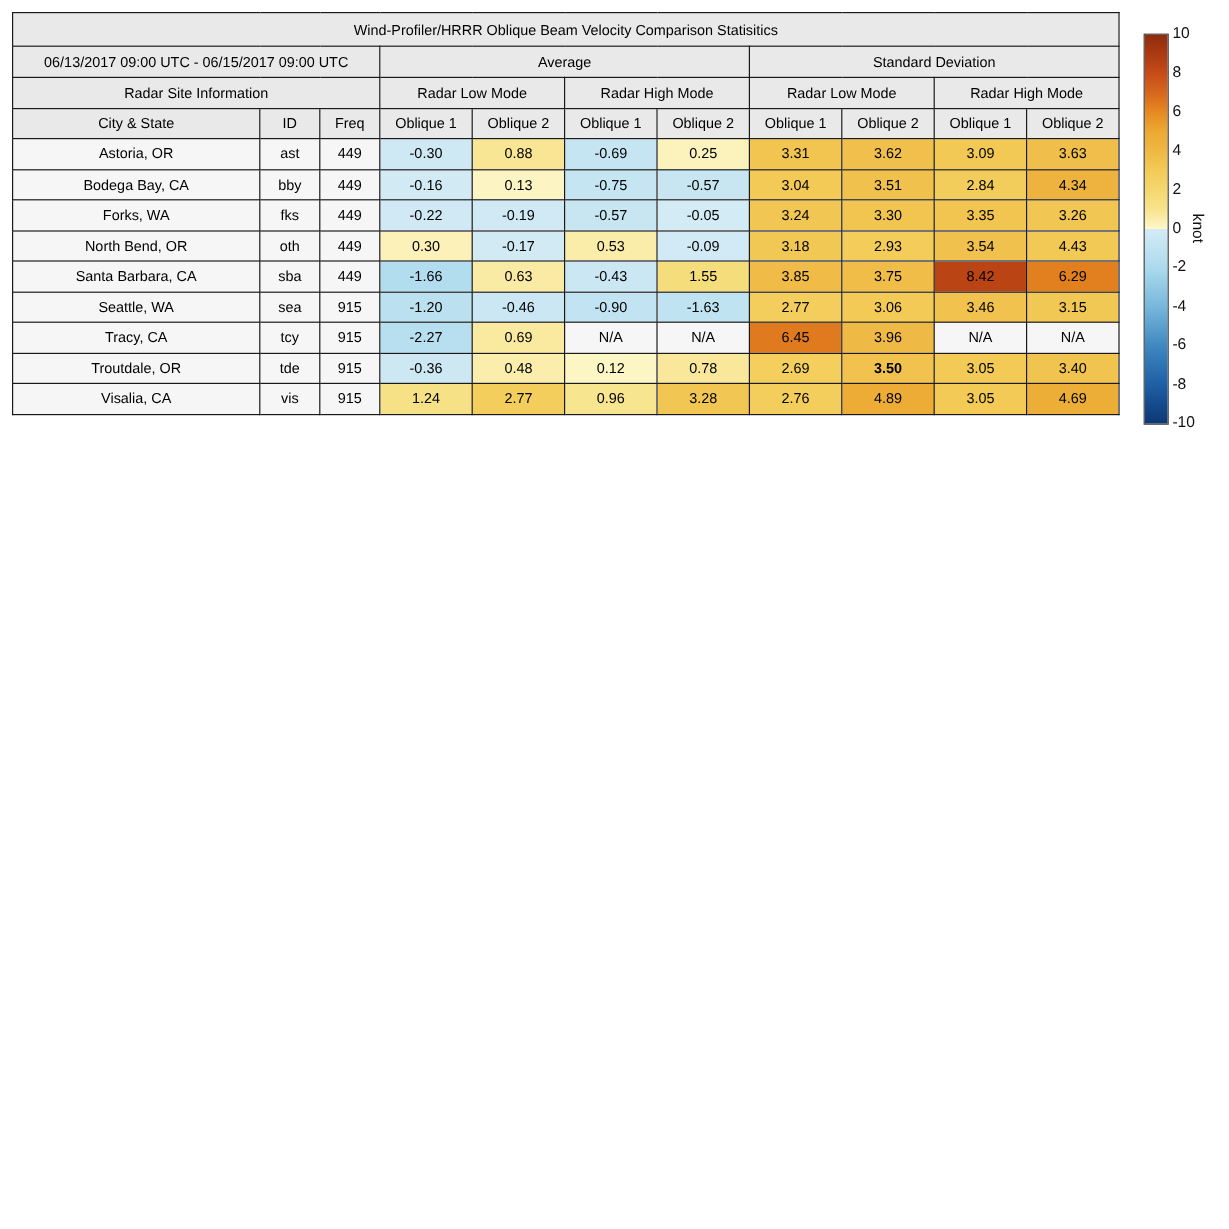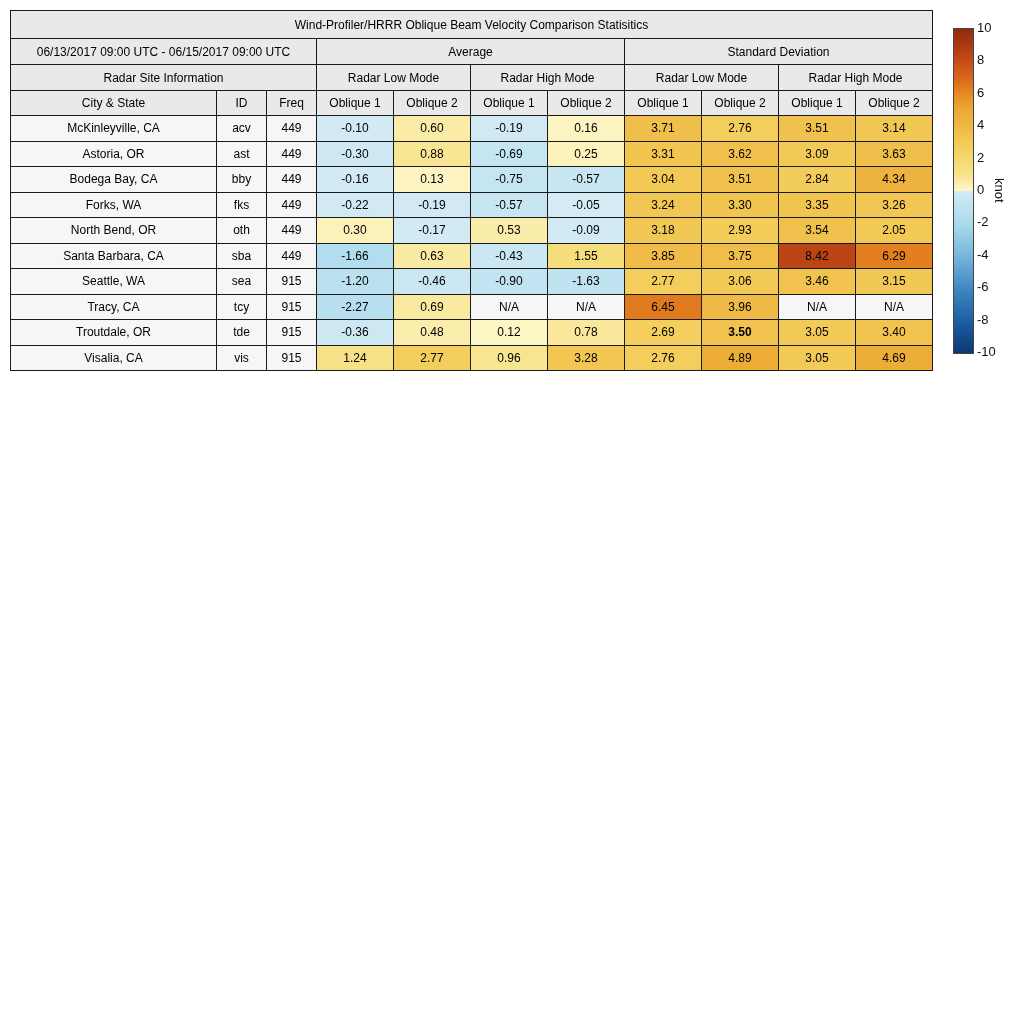--- a/index.html
+++ b/index.html
@@ -67,33 +67,20 @@
       <td class="hdr">Oblique 1</td>
       <td class="hdr">Oblique 2</td>
       <td class="hdr">Oblique 1</td>
       <td class="hdr">Oblique 2</td>
       <td class="hdr">Oblique 1</td>
       <td class="hdr">Oblique 2</td>
       <td class="hdr">Oblique 1</td>
       <td class="hdr">Oblique 2</td>
     </tr>
     <tr class="data">
-      <td class="site">McKinleyville, CA</td>
-      <td class="site">acv</td>
-      <td class="site">449</td>
-      <td style="background: rgb(210, 234, 245);">-0.10</td>
-      <td style="background: rgb(250, 236, 166);">0.60</td>
-      <td style="background: rgb(208, 233, 244);">-0.19</td>
-      <td style="background: rgb(252, 244, 193);">0.16</td>
-      <td style="background: rgb(240, 190, 74);">3.71</td>
-      <td style="background: rgb(243, 206, 93);">2.76</td>
-      <td style="background: rgb(241, 193, 77);">3.51</td>
-      <td style="background: rgb(242, 200, 84);">3.14</td>
-    </tr>
-    <tr class="data">
       <td class="site">Astoria, OR</td>
       <td class="site">ast</td>
       <td class="site">449</td>
       <td style="background: rgb(206, 233, 244);">-0.30</td>
       <td style="background: rgb(249, 230, 148);">0.88</td>
       <td style="background: rgb(198, 229, 242);">-0.69</td>
       <td style="background: rgb(252, 242, 188);">0.25</td>
       <td style="background: rgb(242, 197, 81);">3.31</td>
       <td style="background: rgb(241, 191, 75);">3.62</td>
       <td style="background: rgb(243, 201, 85);">3.09</td>
@@ -129,21 +116,21 @@
       <td class="site">North Bend, OR</td>
       <td class="site">oth</td>
       <td class="site">449</td>
       <td style="background: rgb(252, 241, 184);">0.30</td>
       <td style="background: rgb(209, 234, 244);">-0.17</td>
       <td style="background: rgb(250, 237, 170);">0.53</td>
       <td style="background: rgb(210, 234, 245);">-0.09</td>
       <td style="background: rgb(242, 200, 84);">3.18</td>
       <td style="background: rgb(243, 204, 89);">2.93</td>
       <td style="background: rgb(241, 193, 77);">3.54</td>
-      <td style="background: rgb(243, 201, 85);">2.05</td>
+      <td style="background: rgb(243, 201, 85);">4.43</td>
     </tr>
     <tr class="data">
       <td class="site">Santa Barbara, CA</td>
       <td class="site">sba</td>
       <td class="site">449</td>
       <td style="background: rgb(178, 221, 238);">-1.66</td>
       <td style="background: rgb(250, 235, 164);">0.63</td>
       <td style="background: rgb(203, 231, 243);">-0.43</td>
       <td style="background: rgb(246, 221, 124);">1.55</td>
       <td style="background: rgb(240, 187, 71);">3.85</td>

